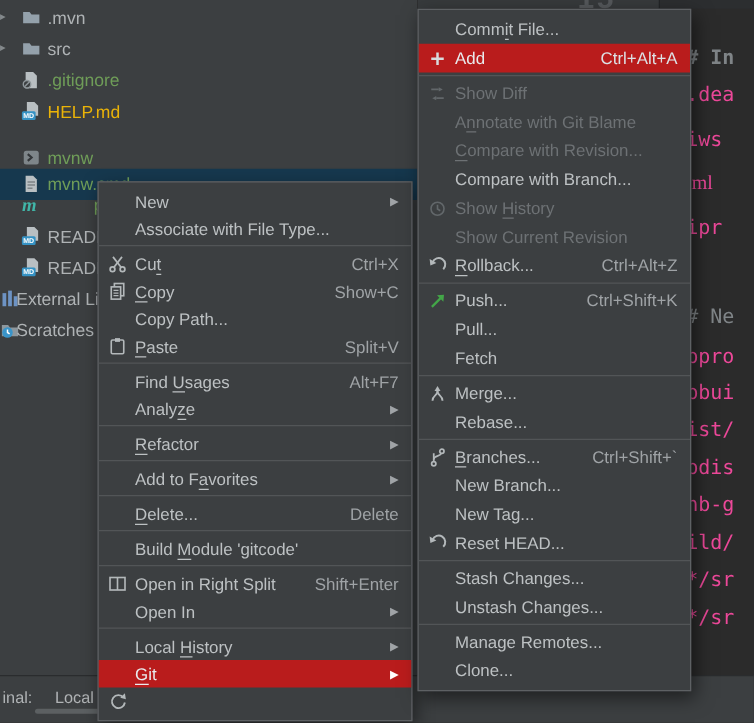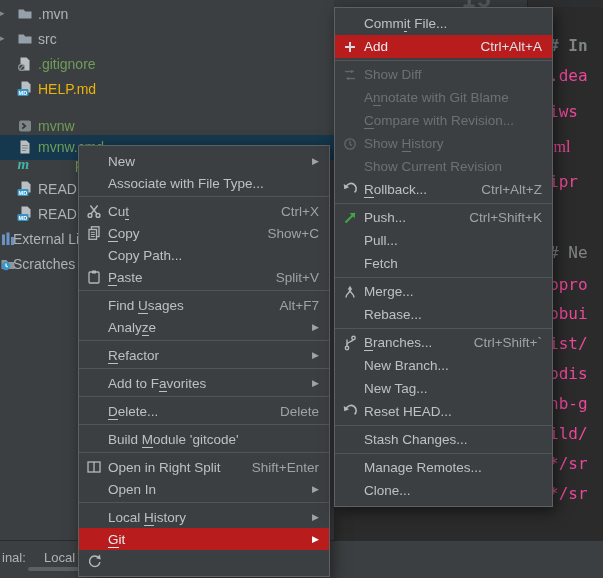--- a/index.html
+++ b/index.html
@@ -334,20 +334,25 @@
     <div class="menu-row disabled">
       <span class="mi-icon"></span>
       <span class="mi-label">A<span class="mnem">n</span>notate with Git Blame</span>
       <span class="mi-shortcut"></span>
     </div>
     <div class="menu-row disabled">
       <span class="mi-icon"></span>
       <span class="mi-label"><span class="mnem">C</span>ompare with Revision...</span>
       <span class="mi-shortcut"></span>
     </div>
+    <div class="menu-row">
+      <span class="mi-icon"></span>
+      <span class="mi-label">Compare with Branch...</span>
+      <span class="mi-shortcut"></span>
+    </div>
     <div class="menu-row disabled">
       <span class="mi-icon">
         <svg width="16" height="16" viewBox="0 0 16 16">
           <g fill="none" stroke="#62676a" stroke-width="1.3">
             <circle cx="8" cy="8" r="5.2"></circle>
             <path d="M8 4.8V8.2l2.2 1.4"></path>
           </g>
         </svg>
       </span>
       <span class="mi-label">Show <span class="mnem">H</span>istory</span>
@@ -442,20 +447,25 @@
       </span>
       <span class="mi-label">Reset HEAD...</span>
       <span class="mi-shortcut"></span>
     </div>
     <div class="menu-sep"></div>
     <div class="menu-row">
       <span class="mi-icon"></span>
       <span class="mi-label">Stash Changes...</span>
       <span class="mi-shortcut"></span>
     </div>
+    <div class="menu-row">
+      <span class="mi-icon"></span>
+      <span class="mi-label">Unstash Changes...</span>
+      <span class="mi-shortcut"></span>
+    </div>
     <div class="menu-sep"></div>
     <div class="menu-row">
       <span class="mi-icon"></span>
       <span class="mi-label">Manage Remotes...</span>
       <span class="mi-shortcut"></span>
     </div>
     <div class="menu-row">
       <span class="mi-icon"></span>
       <span class="mi-label">Clone...</span>
       <span class="mi-shortcut"></span>

